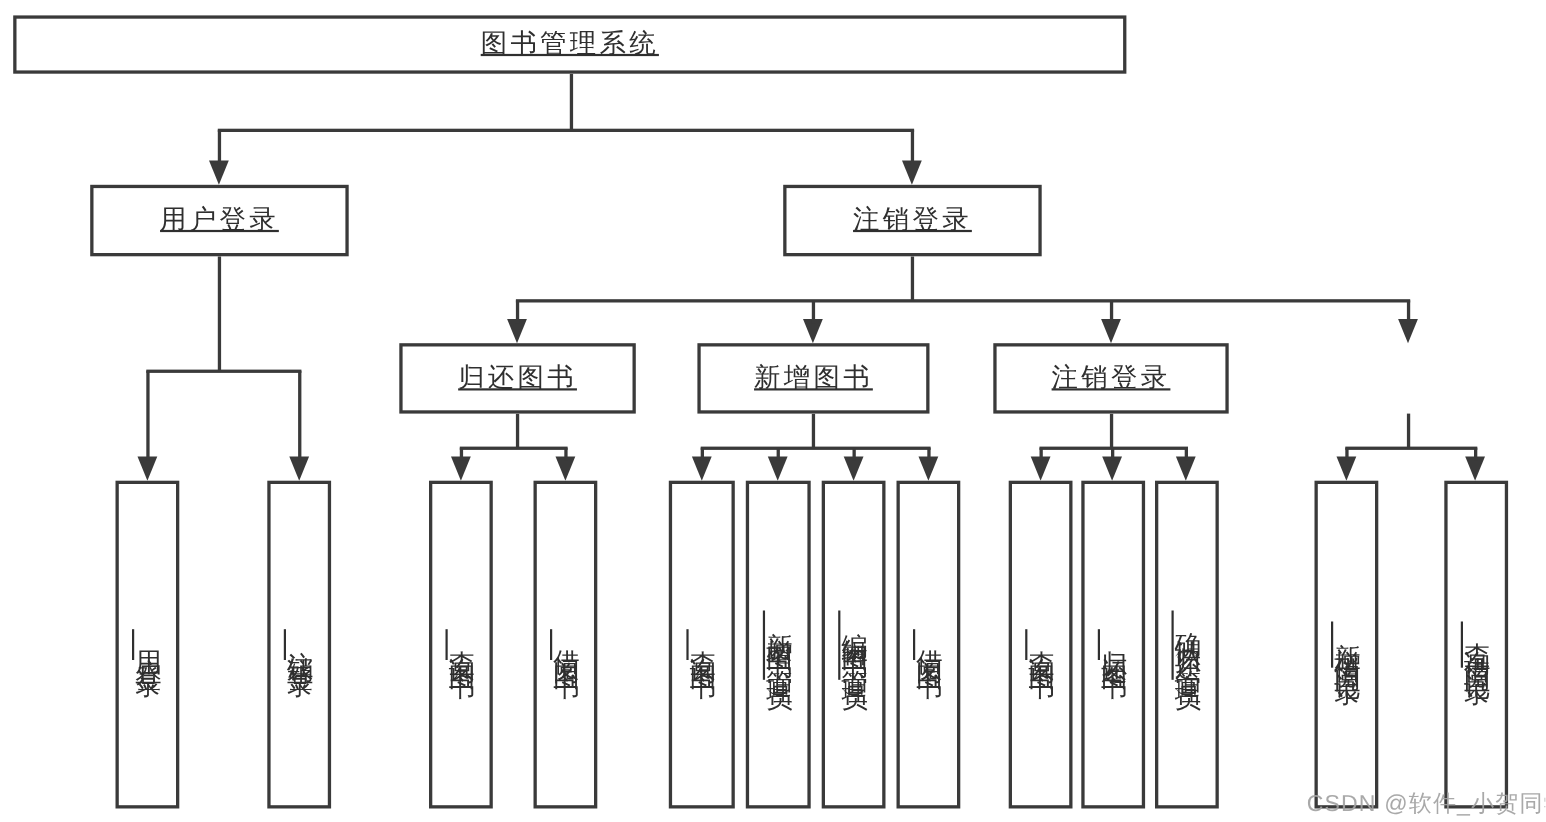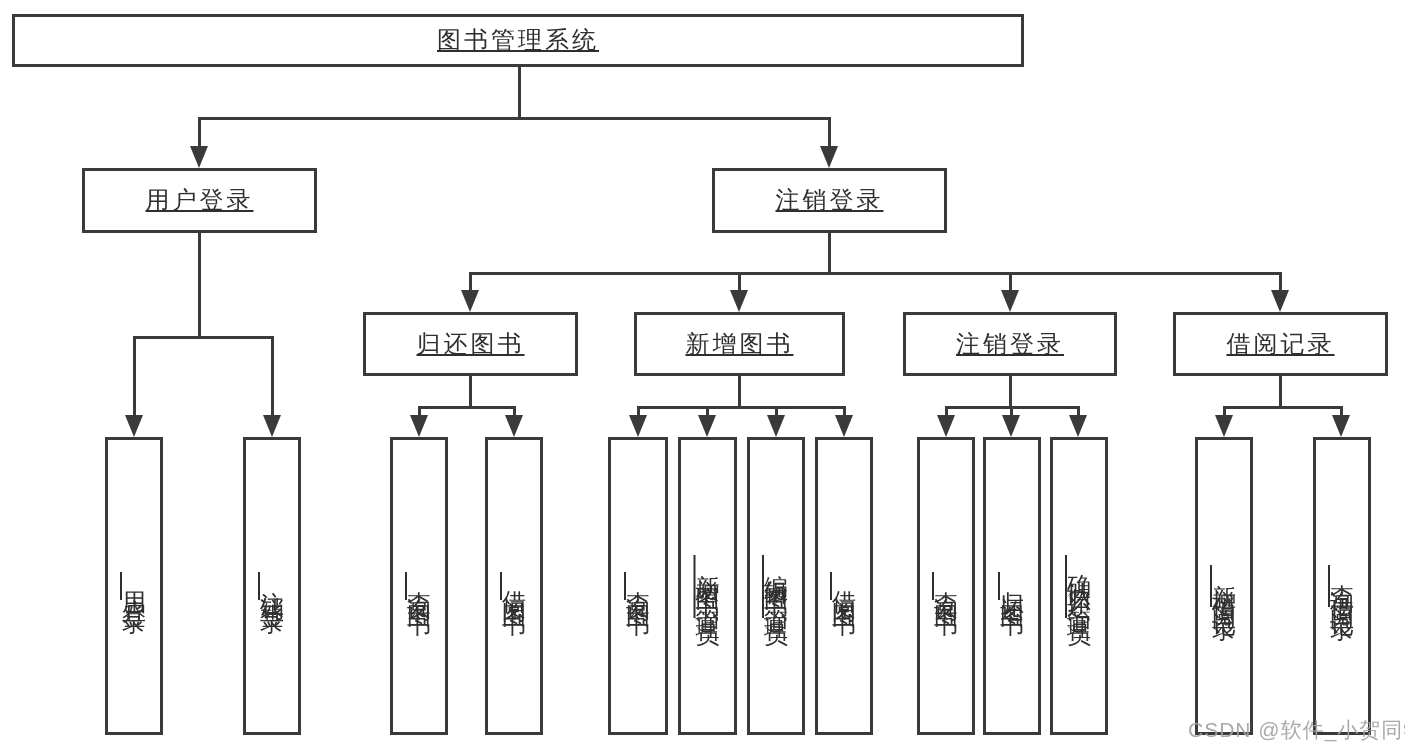--- a/index.html
+++ b/index.html
@@ -88,23 +88,20 @@
 
   <div class="node" style="--x:363;--y:312;--w:215;--h:64">
     <span class="lbl">归还图书</span>
   </div>
   <div class="node" style="--x:634;--y:312;--w:211;--h:64">
     <span class="lbl">新增图书</span>
   </div>
   <div class="node" style="--x:903;--y:312;--w:214;--h:64">
     <span class="lbl">注销登录</span>
   </div>
-  <div class="node" style="--x:1173;--y:312;--w:215;--h:64">
-    <span class="lbl">借阅记录</span>
-  </div>
 
   <div class="node v" style="--x:105;--y:437;--w:58;--h:298">
     <span class="lbl">用户登录</span>
   </div>
   <div class="node v" style="--x:243;--y:437;--w:58;--h:298">
     <span class="lbl">注销登录</span>
   </div>
 
   <div class="node v" style="--x:390;--y:437;--w:58;--h:298">
     <span class="lbl">查询图书</span>

